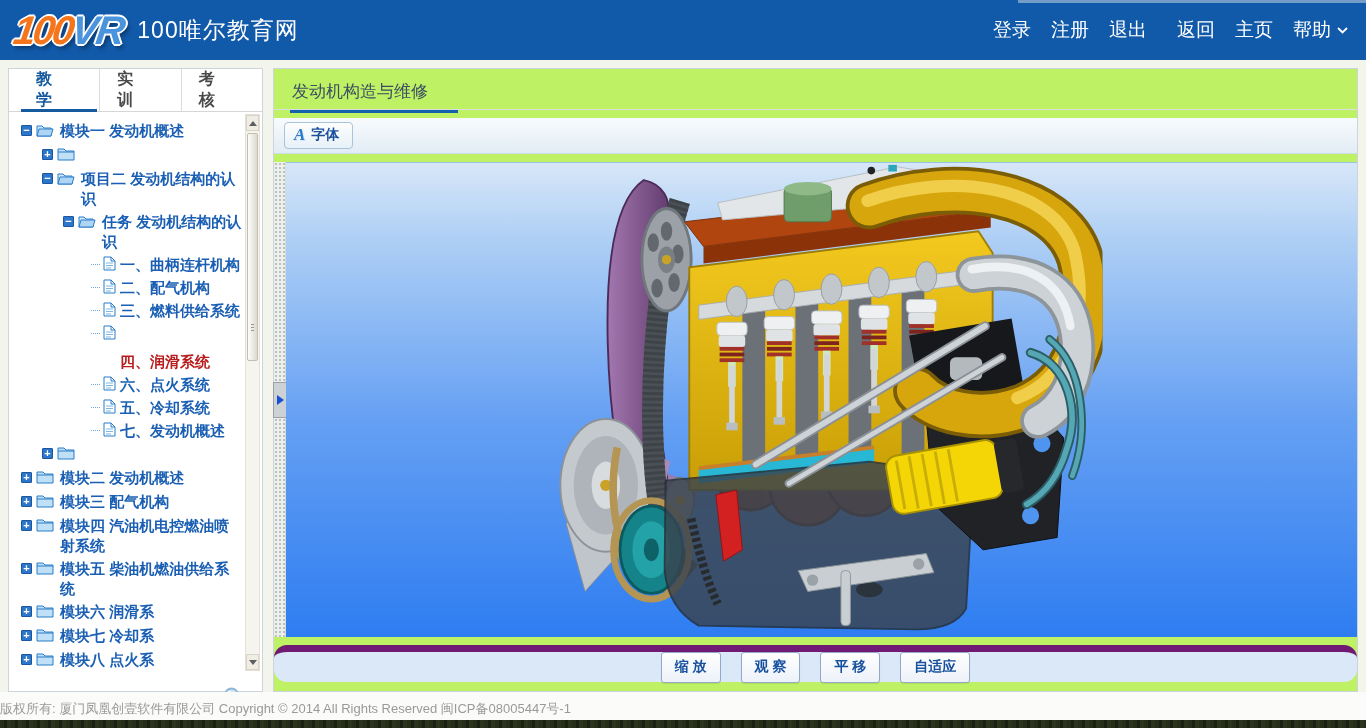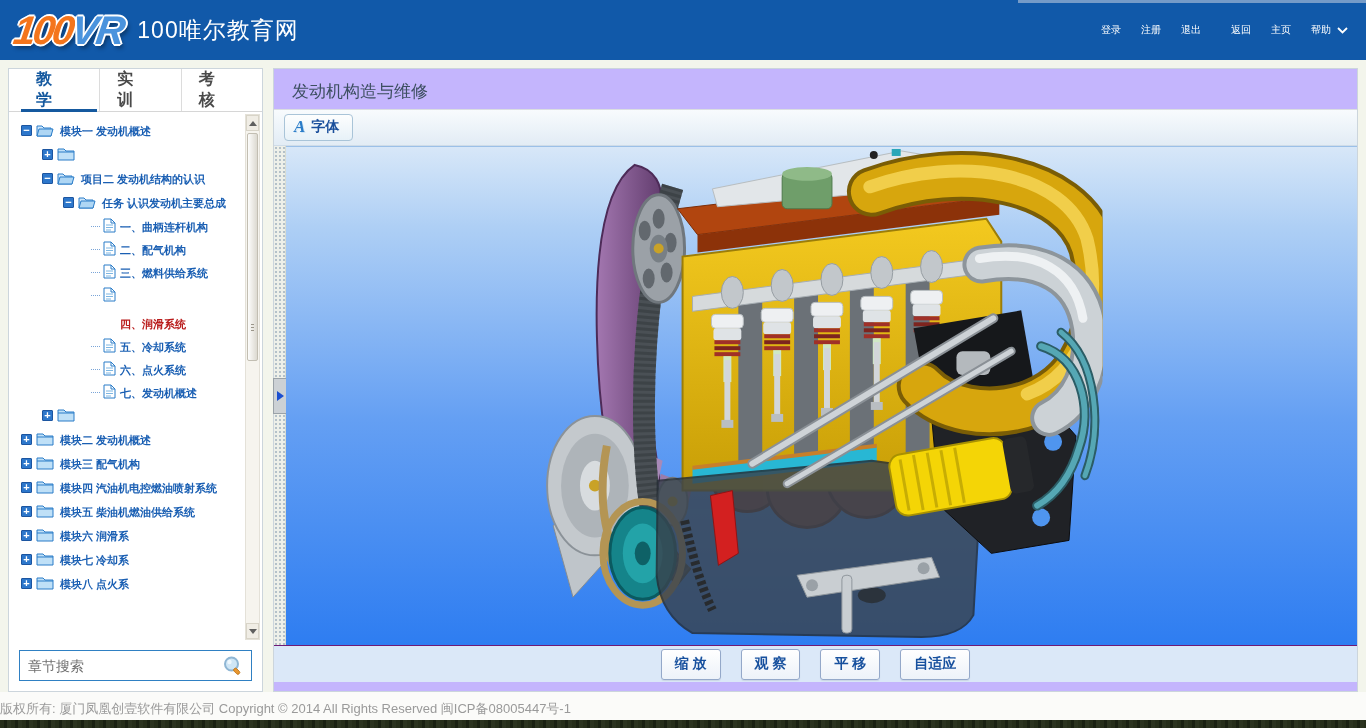--- a/index.html
+++ b/index.html
@@ -14,41 +14,41 @@
     background:rgba(200,210,225,.55); }
   .logo { margin-left:14px; transform:skewX(-8deg); white-space:nowrap; }
   .logo-100 { font-weight:900; font-style:italic; font-size:40px; letter-spacing:-3px; color:#f4751c;
     text-shadow:-2px 0 0 #fff,2px 0 0 #fff,0 -2px 0 #fff,0 2px 0 #fff,-1px -1px 0 #fff,1px 1px 0 #fff,-1px 1px 0 #fff,1px -1px 0 #fff,3px 4px 4px rgba(0,0,0,.4); }
   .logo-vr { font-weight:900; font-style:italic; font-size:40px; letter-spacing:-2px; color:#4a93dd;
     text-shadow:-2px 0 0 #fff,2px 0 0 #fff,0 -2px 0 #fff,0 2px 0 #fff,-1px -1px 0 #fff,1px 1px 0 #fff,-1px 1px 0 #fff,1px -1px 0 #fff,3px 4px 4px rgba(0,0,0,.4); }
   .site-title { color:#fff; font-size:23px; margin-left:14px; letter-spacing:1px; }
   .header-links { margin-left:auto; margin-right:18px; display:flex; align-items:center; }
   .hgroup { display:flex; align-items:center; }
   .hgroup + .hgroup { margin-left:30px; }
-  .hlink { color:#fff; font-size:10px; margin-left:20px; cursor:pointer; display:flex; align-items:center; white-space:nowrap; }
+  .hlink { color:#fff; font-size:19px; margin-left:20px; cursor:pointer; display:flex; align-items:center; white-space:nowrap; }
   .hgroup .hlink:first-child { margin-left:0; }
   .chev { width:11px; height:7px; margin-left:6px; display:inline-block; }
 
   
   .sidebar { position:absolute; left:8px; top:68px; width:255px; height:624px;
     background:#fff; border:1px solid #ccd5dc; display:flex; flex-direction:column; }
   .tabs { display:flex; align-items:stretch; height:43px; border-bottom:1px solid #d6d6d6; padding:0 0 0 10px; flex:none; }
   .tab { position:relative; display:flex; align-items:center; padding:0 17px; font-size:16px; font-weight:bold;
     color:#4a4a4a; letter-spacing:4px; cursor:pointer; }
   .tab + .tab { border-left:1px solid #dcdcdc; }
   .tab.active { color:#15599f; }
   .tab.active::after { content:''; position:absolute; left:2px; right:2px; bottom:-1px; height:3px; background:#15599f; }
   .tree-wrap { position:relative; flex:1; overflow:hidden; }
   .tree { position:absolute; inset:6px 20px 0 6px; overflow:hidden; }
   .tree-row { display:flex; align-items:flex-start; margin:3px 0; cursor:pointer; }
   .tree-row .dash { flex:none; width:9px; border-top:1px dotted #7aa5d8; margin:9px 2px 0 0; }
   .toggle { flex:none; width:11px; height:11px; margin:4px 3px 0 0; background:#2d77cb; border:1px solid #1c55a0;
     color:#fff; font-size:11px; line-height:9px; text-align:center; font-weight:bold; border-radius:1px; cursor:pointer; }
   .ticon { flex:none; margin:1px 4px 0 1px; }
-  .tlabel { font-size:11px; font-weight:bold; color:#1a5fb3; line-height:20px; }
+  .tlabel { font-size:15px; font-weight:bold; color:#1a5fb3; line-height:20px; }
   .tree-row.selected .tlabel { color:#b91c1c;margin-top:28px; }
   .lvl0 { padding-left:6px; } .lvl1 { padding-left:27px; } .lvl2 { padding-left:48px; } .lvl3 { padding-left:76px; }
 
   
   .sb { position:absolute; top:2px; right:2px; bottom:2px; width:15px; background:#f6f4ee; border:1px solid #e4e1d8; }
   .sb-btn { position:absolute; left:0; right:0; height:16px; background:#f0ede5; border:1px solid #d8d4c8;
     display:flex; align-items:center; justify-content:center; cursor:pointer; }
   .sb-up { top:0; } .sb-down { bottom:0; }
   .arr-up { width:0; height:0; border-left:4px solid transparent; border-right:4px solid transparent; border-bottom:5px solid #5f5f5f; }
   .arr-down { width:0; height:0; border-left:4px solid transparent; border-right:4px solid transparent; border-top:5px solid #5f5f5f; }
@@ -58,21 +58,21 @@
     background:repeating-linear-gradient(180deg,#9b968a 0 1px,transparent 1px 3px); }
 
   .search-row { flex:none; position:relative; padding:8px 10px 10px 10px; }
   .search-input { width:100%; height:31px; border:1px solid #2f80c3; font-size:14px; padding:4px 32px 4px 8px;
     color:#555; outline:none; font-family:inherit; }
   .search-input::placeholder { color:#6f6f6f; }
   .mag { position:absolute; right:18px; top:13px; cursor:pointer; }
 
   
   .main { position:absolute; left:273px; top:68px; width:1085px; height:624px;
-    background:#c4b5fd; border:1px solid #ccd5dc; display:flex; flex-direction:column; }
+    background:#bef264; border:1px solid #ccd5dc; display:flex; flex-direction:column;gap:8px; }
   .main-tabbar { flex:none; height:41px; border-bottom:1px solid #dadee1; padding-left:16px; }
   .main-tab { display:inline-block; margin-top:9px; padding:2px 30px 7px 2px; font-size:17px; color:#3d4f61;
     border-bottom:3px solid #1363ad; cursor:pointer; }
   .toolbar { flex:none; height:36px; background:linear-gradient(#f8fbfd,#e2ecf5); border-bottom:1px solid #cfdce8;
     display:flex; align-items:center; padding-left:10px; }
   .font-btn { display:flex; align-items:center; gap:6px; padding:3px 13px 4px 9px; cursor:pointer;
     background:linear-gradient(#fdfefe,#e7f1f8); border:1px solid #a9c4d8; border-radius:4px;
     color:#1a4f9c; font-size:14px; font-weight:bold; font-family:inherit; }
   .font-ic { font-family:"Liberation Serif","DejaVu Serif",serif; font-style:italic; font-weight:bold;
     font-size:17px; color:#2a7cc8; text-shadow:1px 1px 0 #cfe4f4; line-height:14px; }
@@ -81,22 +81,22 @@
   .splitter { flex:none; width:12px; background-color:#eef0e9;
     background-image:radial-gradient(#b4c1c9 1px, transparent 1.2px); background-size:4px 4px;
     border-right:1px solid #d9ddd3; position:relative; cursor:col-resize; }
   .split-handle { position:absolute; left:-1px; top:calc(50% - 18px); width:14px; height:36px;
     background:#ccd1d5; border:1px solid #9aa2a8; display:flex; align-items:center; justify-content:center; cursor:pointer; }
   .split-arrow { width:0; height:0; border-top:5px solid transparent; border-bottom:5px solid transparent; border-left:7px solid #1b4fd0; }
   .viewer { flex:1; position:relative; overflow:hidden; border-top:1px solid #9bc0e8;
     background:linear-gradient(180deg,#d7e7f8 0%,#aecff5 16%,#649ff3 55%,#2e7df1 100%); }
   .engine-svg { position:absolute; left:50%; top:0; height:100%; transform:translateX(-50%); }
 
-  .controls { flex:none; height:37px; background:#dbe8f8; border-top:1px solid #701a75;
-    display:flex; align-items:center; justify-content:center; gap:20px; margin-bottom:9px; }
+  .controls { flex:none; height:37px; background:#dbe8f8; border-top:7px solid #701a75;
+    display:flex; align-items:center; justify-content:center; gap:20px; margin-bottom:9px;border-radius:13px; }
   .ctrl-btn { padding:5px 13px 6px 13px; background:linear-gradient(#ffffff,#edf2f9); border:1px solid #94a8c9;
     border-radius:3px; color:#17509e; font-weight:bold; font-size:14px; cursor:pointer;
     box-shadow:0 1px 1px rgba(0,0,0,.08); font-family:inherit; white-space:pre; }
 
   
   .footer { position:absolute; left:0; top:692px; width:1366px; height:36px; background:#fbfbf9; }
   .copyright { color:#9a9a9a; font-size:13px; padding-top:8px; }
   .bottom-strip { position:absolute; left:0; bottom:0; width:100%; height:8px;
     background:repeating-linear-gradient(90deg,#262e1a 0 4px,#1a2112 4px 7px,#2c3420 7px 11px); }
 </style>
@@ -156,21 +156,21 @@
                 <path d="M3,7 L17,7 L15,14 L1,14 Z" fill="#aed6f4" stroke="#2a7cc8"></path>
               </svg></span>
             <span class="tlabel">项目二 发动机结构的认识</span>
           </div>
           <div class="tree-row lvl2">
             <span class="toggle">−</span>
             <span class="ticon"><svg width="20" height="16" viewBox="0 0 20 16">
                 <path d="M1,4 L1,14 L15,14 L15,6 L8,6 L6,4 Z" fill="#cfe7fb" stroke="#2a7cc8"></path>
                 <path d="M3,7 L17,7 L15,14 L1,14 Z" fill="#aed6f4" stroke="#2a7cc8"></path>
               </svg></span>
-            <span class="tlabel">任务 认识发动机主要总成</span>
+            <span class="tlabel">任务 发动机结构的认识</span>
           </div>
           <div class="tree-row lvl3">
             <span class="dash"></span>
             <span class="ticon"><svg width="13" height="15" viewBox="0 0 13 15">
                 <path d="M1,1 L8,1 L12,5 L12,14 L1,14 Z" fill="#fff" stroke="#2a7cc8"></path>
                 <path d="M8,1 L8,5 L12,5" fill="none" stroke="#2a7cc8"></path>
                 <path d="M3,7 L10,7 M3,9.5 L10,9.5 M3,12 L8,12" stroke="#7db6e2"></path>
               </svg></span>
             <span class="tlabel">一、曲柄连杆机构</span>
           </div>
@@ -201,30 +201,30 @@
               </svg></span>
             <span class="tlabel">四、润滑系统</span>
           </div>
           <div class="tree-row lvl3">
             <span class="dash"></span>
             <span class="ticon"><svg width="13" height="15" viewBox="0 0 13 15">
                 <path d="M1,1 L8,1 L12,5 L12,14 L1,14 Z" fill="#fff" stroke="#2a7cc8"></path>
                 <path d="M8,1 L8,5 L12,5" fill="none" stroke="#2a7cc8"></path>
                 <path d="M3,7 L10,7 M3,9.5 L10,9.5 M3,12 L8,12" stroke="#7db6e2"></path>
               </svg></span>
+            <span class="tlabel">六、点火系统</span>
+          </div>
+          <div class="tree-row lvl3">
+            <span class="dash"></span>
+            <span class="ticon"><svg width="13" height="15" viewBox="0 0 13 15">
+                <path d="M1,1 L8,1 L12,5 L12,14 L1,14 Z" fill="#fff" stroke="#2a7cc8"></path>
+                <path d="M8,1 L8,5 L12,5" fill="none" stroke="#2a7cc8"></path>
+                <path d="M3,7 L10,7 M3,9.5 L10,9.5 M3,12 L8,12" stroke="#7db6e2"></path>
+              </svg></span>
             <span class="tlabel">五、冷却系统</span>
-          </div>
-          <div class="tree-row lvl3">
-            <span class="dash"></span>
-            <span class="ticon"><svg width="13" height="15" viewBox="0 0 13 15">
-                <path d="M1,1 L8,1 L12,5 L12,14 L1,14 Z" fill="#fff" stroke="#2a7cc8"></path>
-                <path d="M8,1 L8,5 L12,5" fill="none" stroke="#2a7cc8"></path>
-                <path d="M3,7 L10,7 M3,9.5 L10,9.5 M3,12 L8,12" stroke="#7db6e2"></path>
-              </svg></span>
-            <span class="tlabel">六、点火系统</span>
           </div>
           <div class="tree-row lvl3">
             <span class="dash"></span>
             <span class="ticon"><svg width="13" height="15" viewBox="0 0 13 15">
                 <path d="M1,1 L8,1 L12,5 L12,14 L1,14 Z" fill="#fff" stroke="#2a7cc8"></path>
                 <path d="M8,1 L8,5 L12,5" fill="none" stroke="#2a7cc8"></path>
                 <path d="M3,7 L10,7 M3,9.5 L10,9.5 M3,12 L8,12" stroke="#7db6e2"></path>
               </svg></span>
             <span class="tlabel">七、发动机概述</span>
           </div>
@@ -296,21 +296,20 @@
         <div class="sb-btn sb-up">
             <div class="arr-up"></div>
           </div>
         <div class="sb-thumb"></div>
         <div class="sb-btn sb-down">
             <div class="arr-down"></div>
           </div>
       </div>
     </div>
     <div class="search-row">
-      <input class="search-input" placeholder="章节搜索" style="">
       <svg class="mag" width="22" height="22" viewBox="0 0 22 22">
         <circle cx="9.5" cy="9" r="6.5" fill="#cfe6f6" stroke="#8fb6d4" stroke-width="2"></circle>
         <circle cx="7.5" cy="7" r="2.2" fill="#eef7fd"></circle>
         <rect x="13.5" y="12.5" width="7" height="3.6" rx="1.6" transform="rotate(45 13.5 12.5)" fill="#e8962e" stroke="#b96f14" stroke-width="0.8"></rect>
       </svg>
     </div>
   </div>
 
   <div class="main">
     <div class="main-tabbar">

